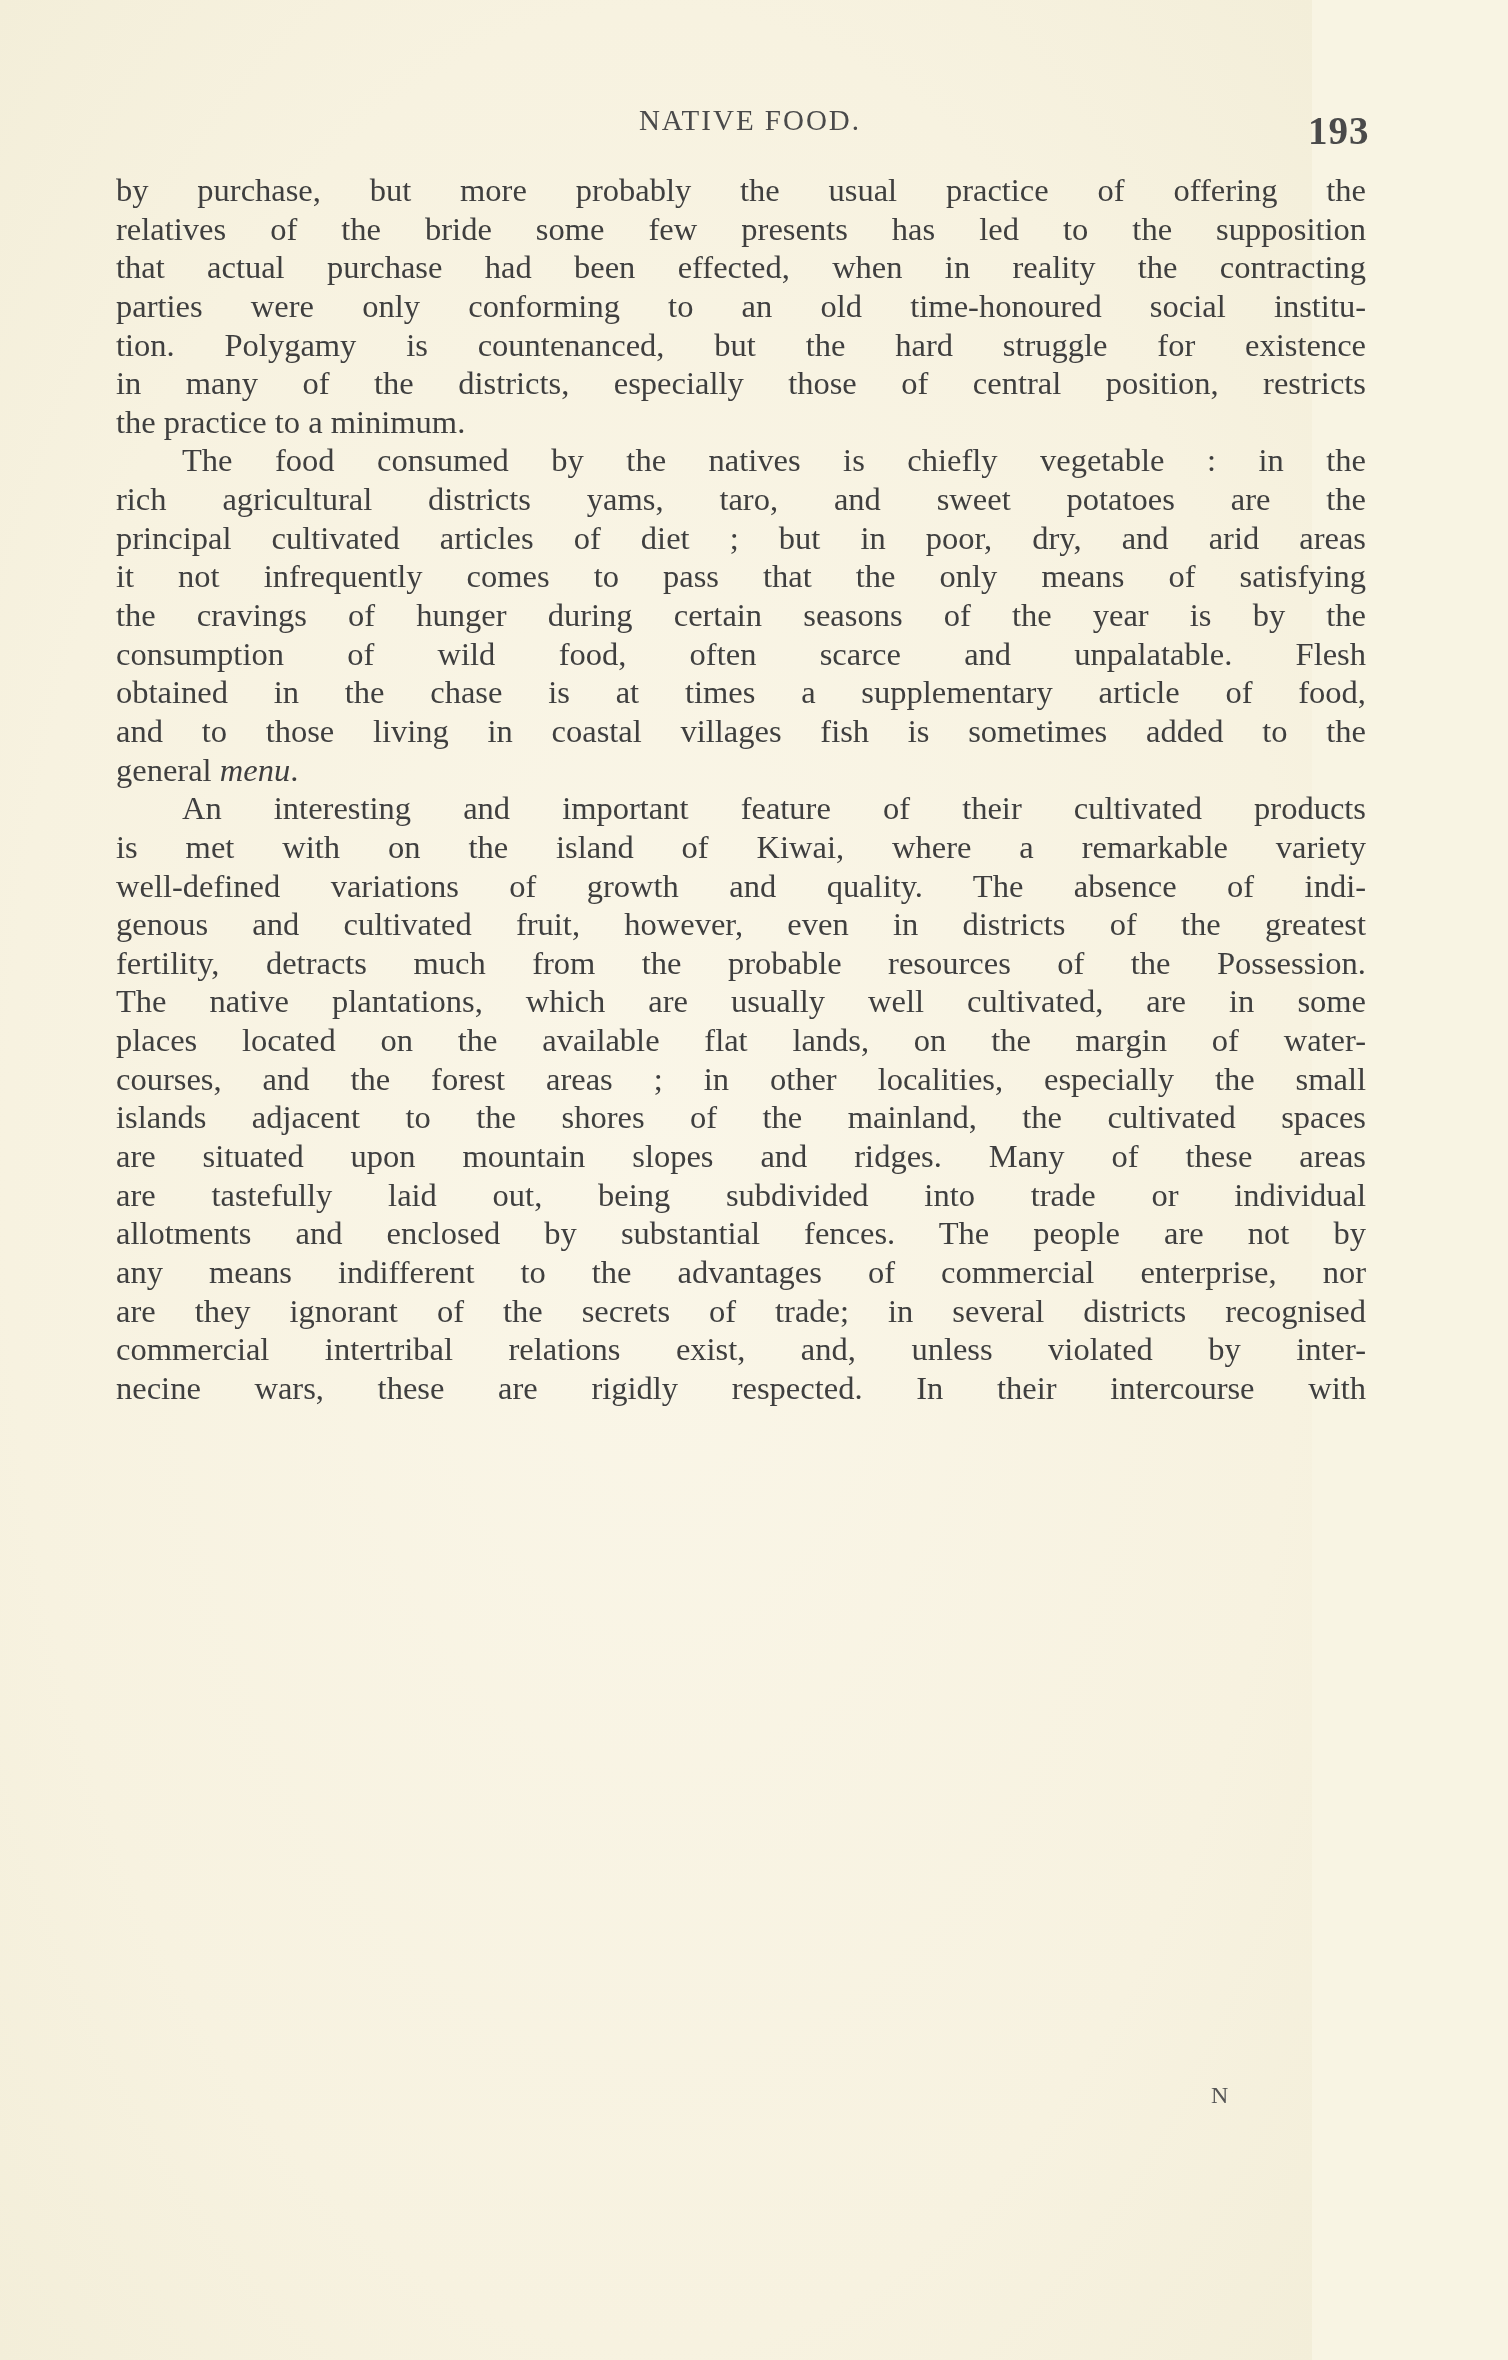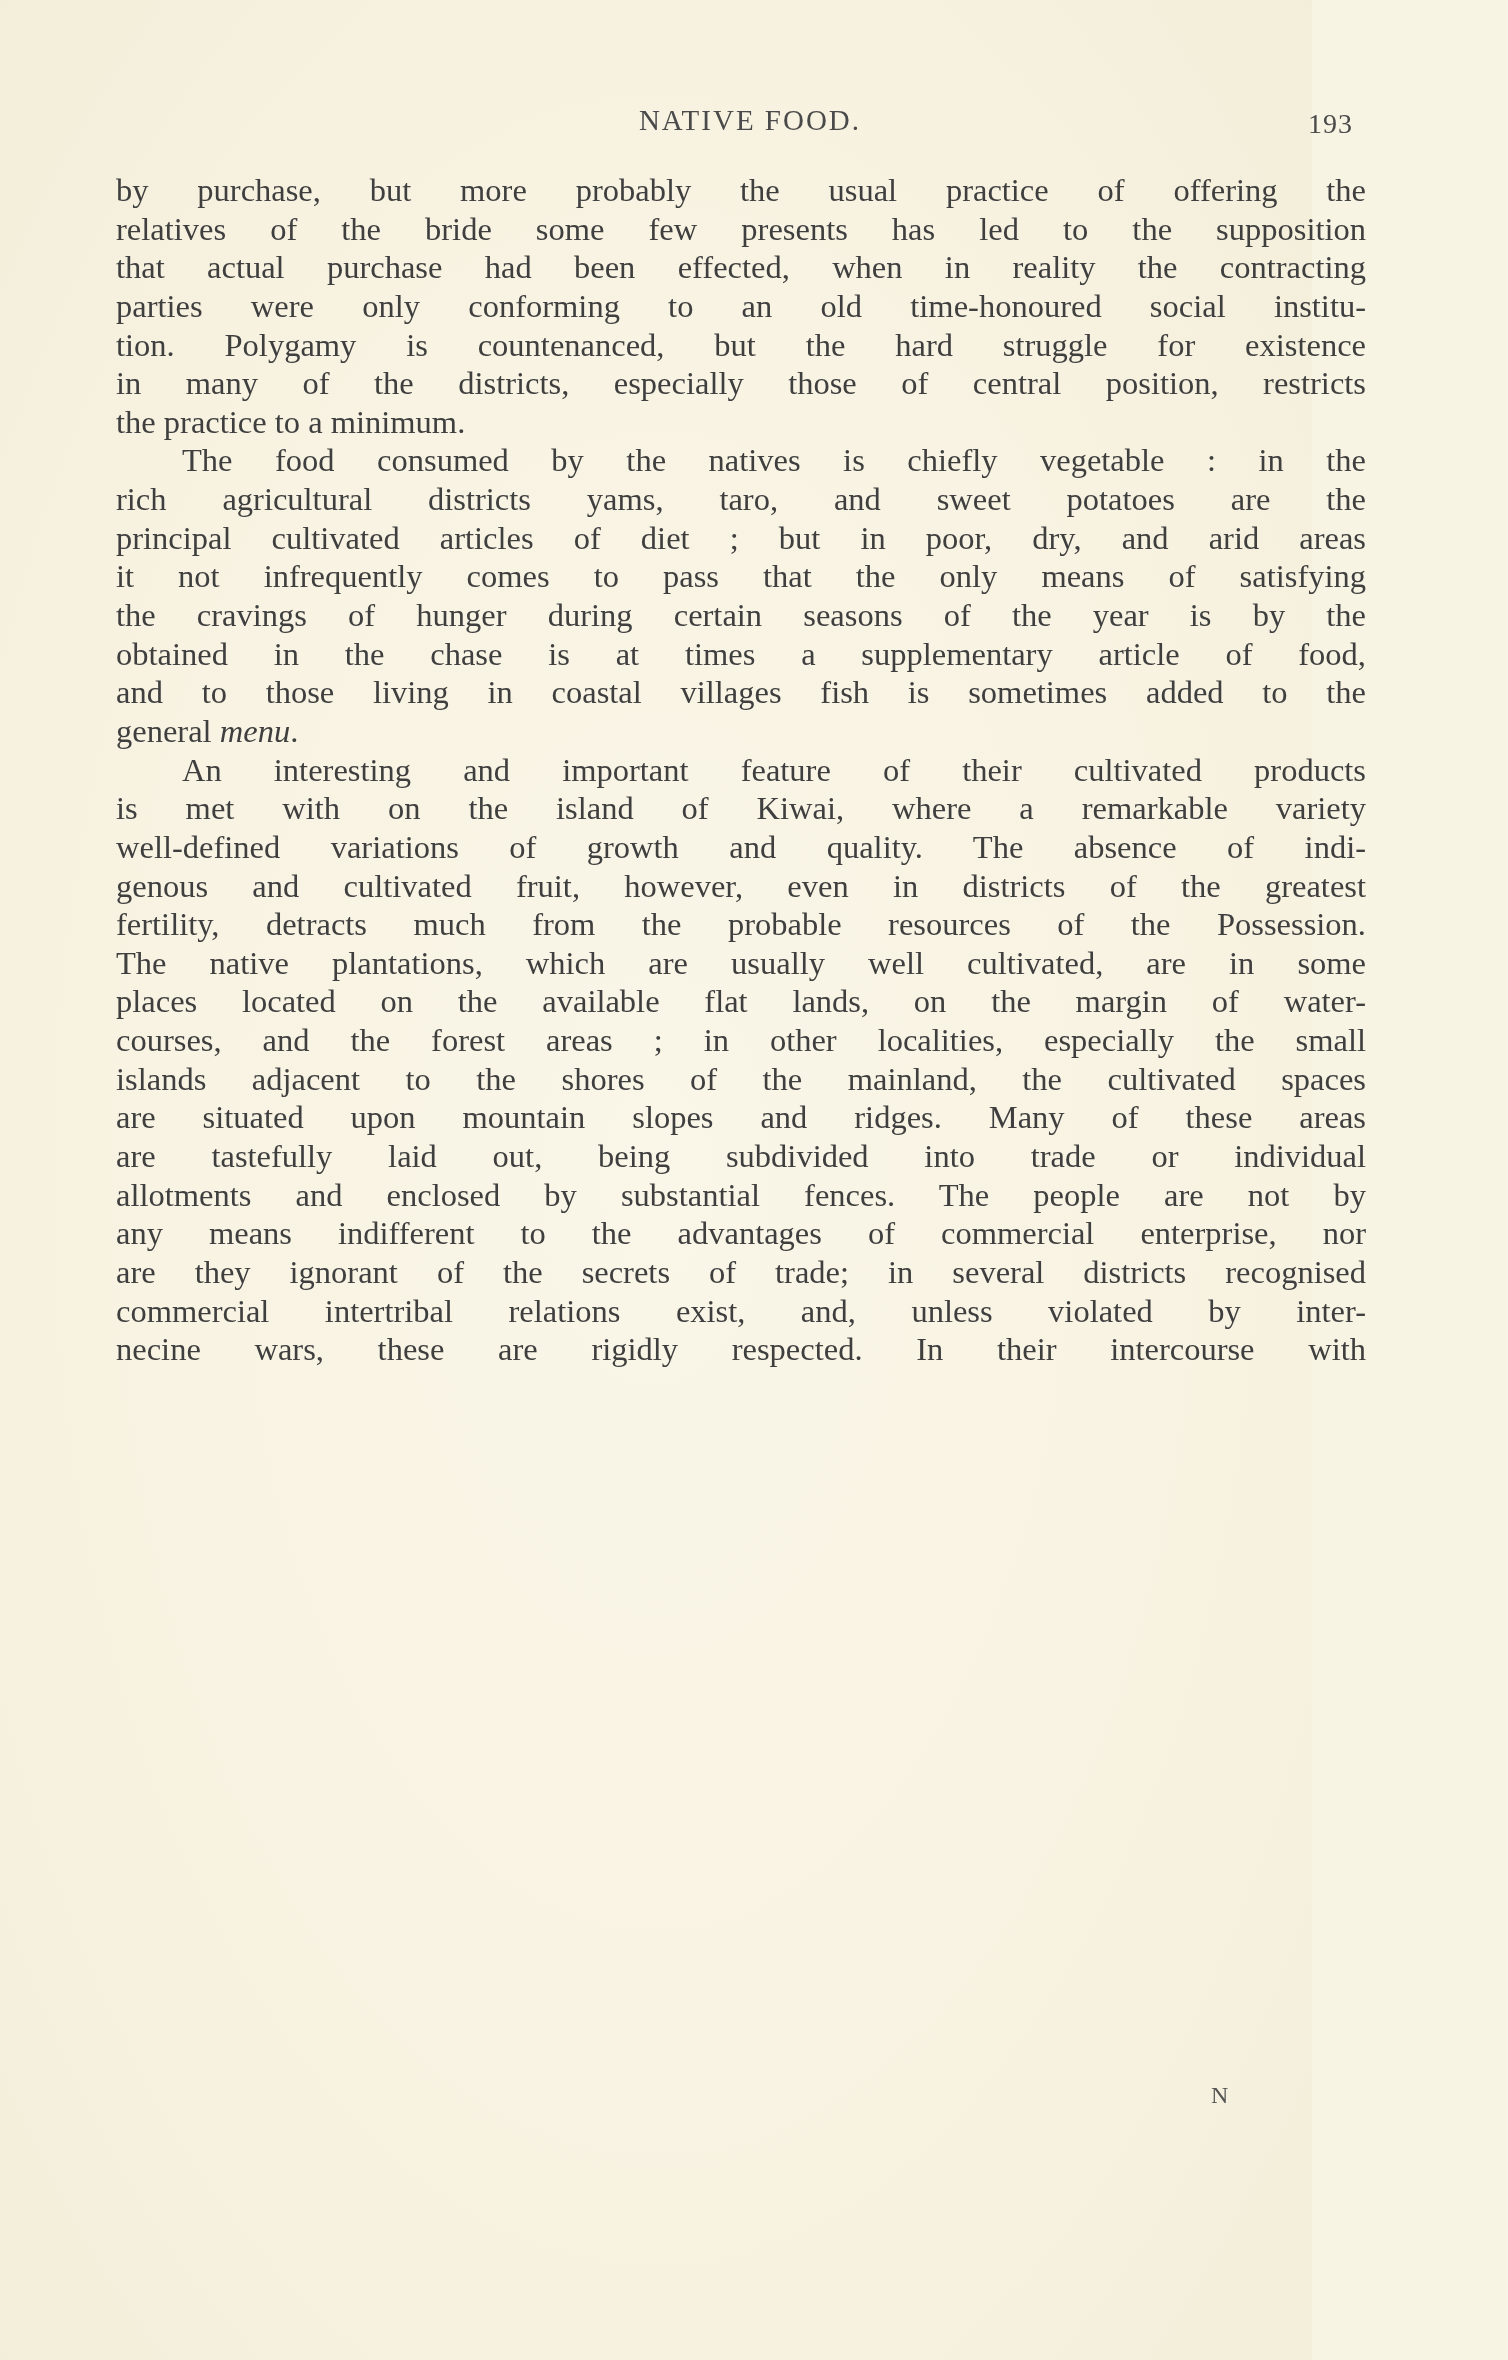--- a/index.html
+++ b/index.html
@@ -30,23 +30,24 @@
       text-align: center;
       font-size: 29px;
       letter-spacing: 2px;
       color: #4a4a4a;
     }
     .running-head span { position: relative; left: -4px; }
     .page-number {
       position: absolute;
       top: 108px;
       left: 1308px;
-      font-size: 28px;
+      font-size: 39px;
       color: #4a4a4a;
       letter-spacing: 1px;
+      font-weight: bold;
     }
     .text-block {
       position: absolute;
       left: 116px;
       top: 171px;
       width: 1250px;
     }
     .line {
       height: 38.65px;
       line-height: 38.65px;
@@ -91,20 +92,21 @@
       <div class="line">in many of the districts, especially those of central position, restricts</div>
       <div class="line last">the practice to a minimum.</div>
     </div>
 
     <div class="paragraph">
       <div class="line indent">The food consumed by the natives is chiefly vegetable : in the</div>
       <div class="line">rich agricultural districts yams, taro, and sweet potatoes are the</div>
       <div class="line">principal cultivated articles of diet ; but in poor, dry, and arid areas</div>
       <div class="line">it not infrequently comes to pass that the only means of satisfying</div>
       <div class="line">the cravings of hunger during certain seasons of the year is by the</div>
+      <div class="line">consumption of wild food, often scarce and unpalatable.  Flesh</div>
       <div class="line">obtained in the chase is at times a supplementary article of food,</div>
       <div class="line">and to those living in coastal villages fish is sometimes added to the</div>
       <div class="line last"><span style="white-space:pre">general </span><em>menu</em><span>.</span></div>
     </div>
 
     <div class="paragraph">
       <div class="line indent">An interesting and important feature of their cultivated products</div>
       <div class="line">is met with on the island of Kiwai, where a remarkable variety</div>
       <div class="line">well-defined variations of growth and quality.  The absence of indi-</div>
       <div class="line">genous and cultivated fruit, however, even in districts of the greatest</div>

